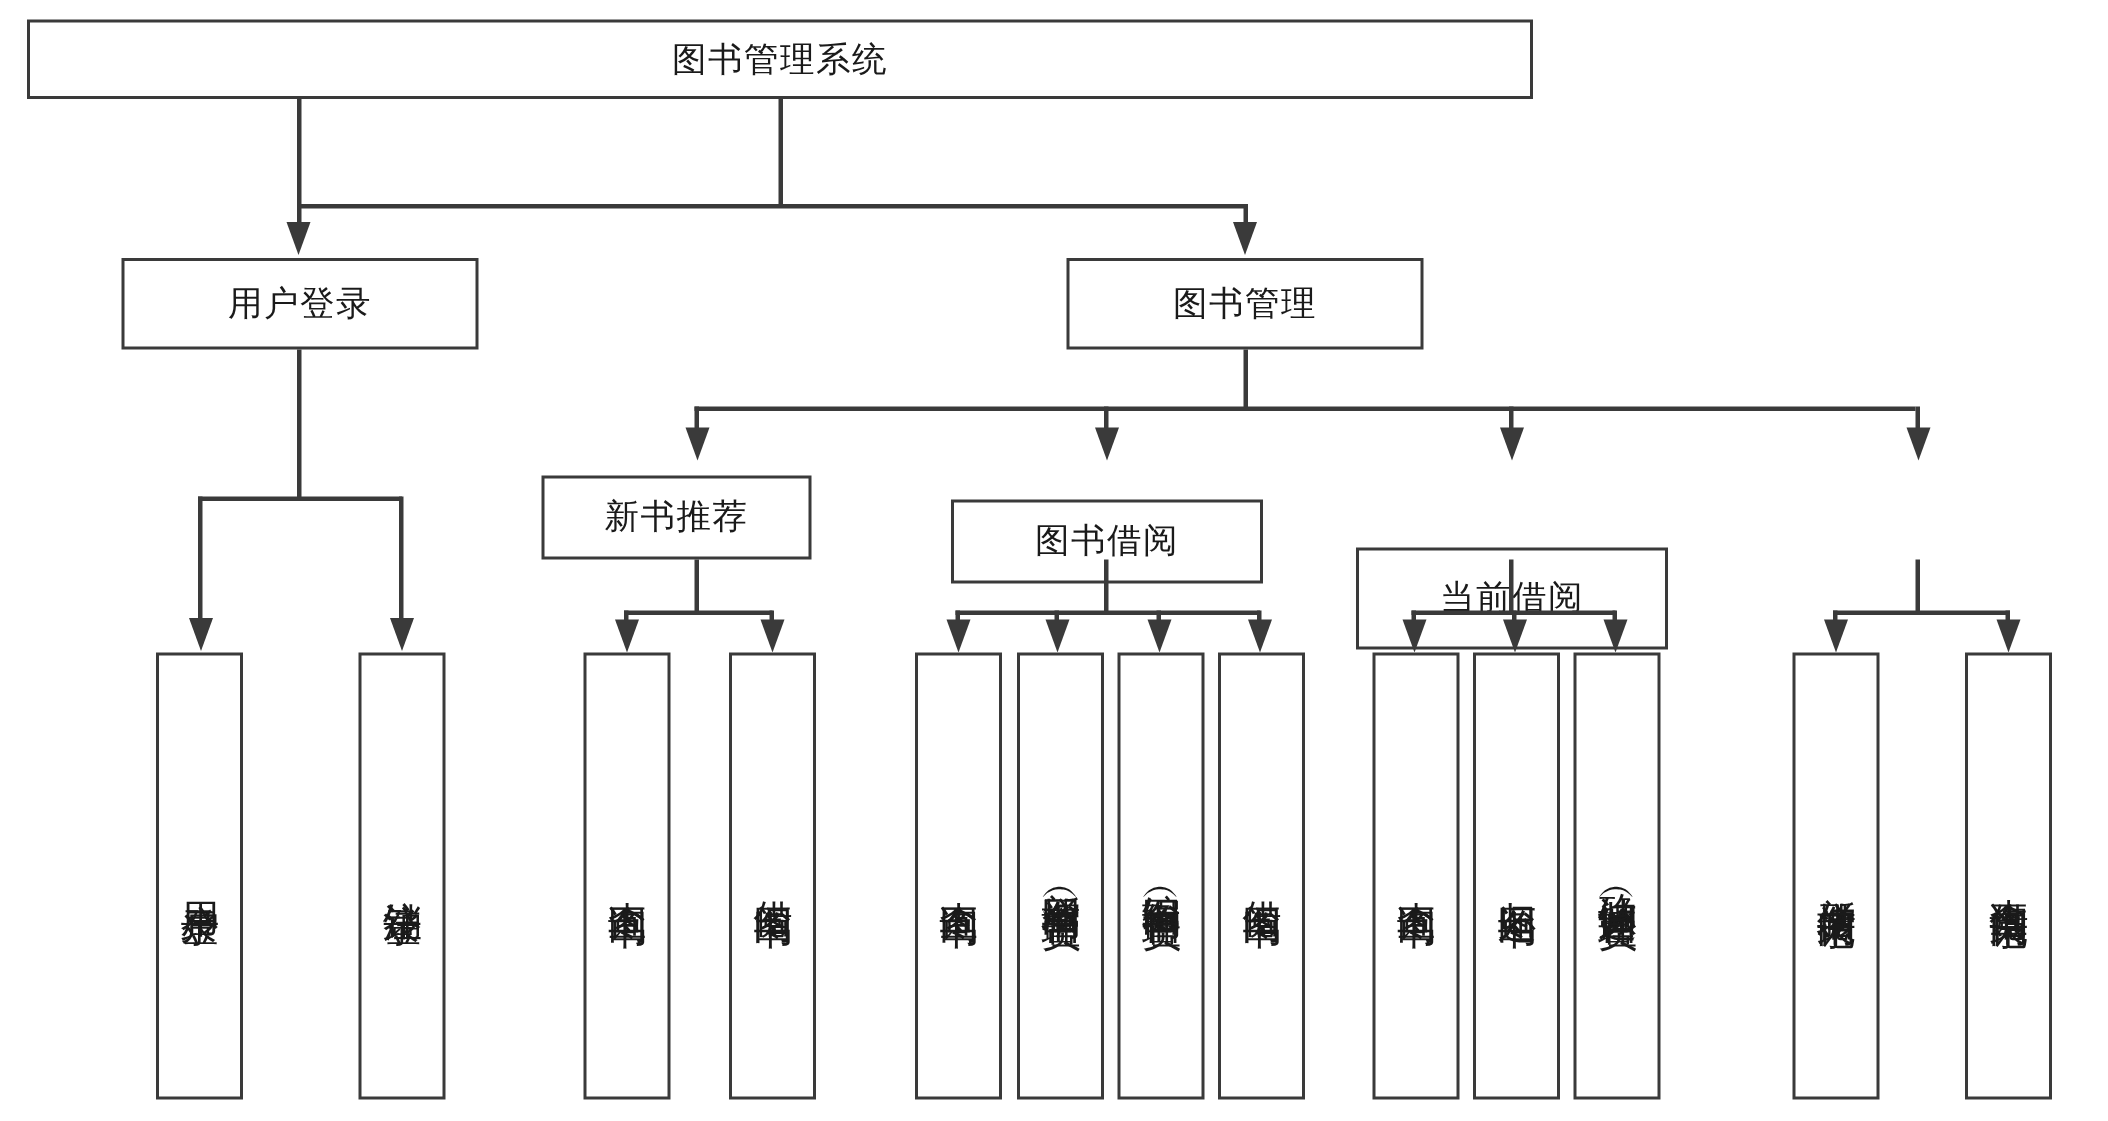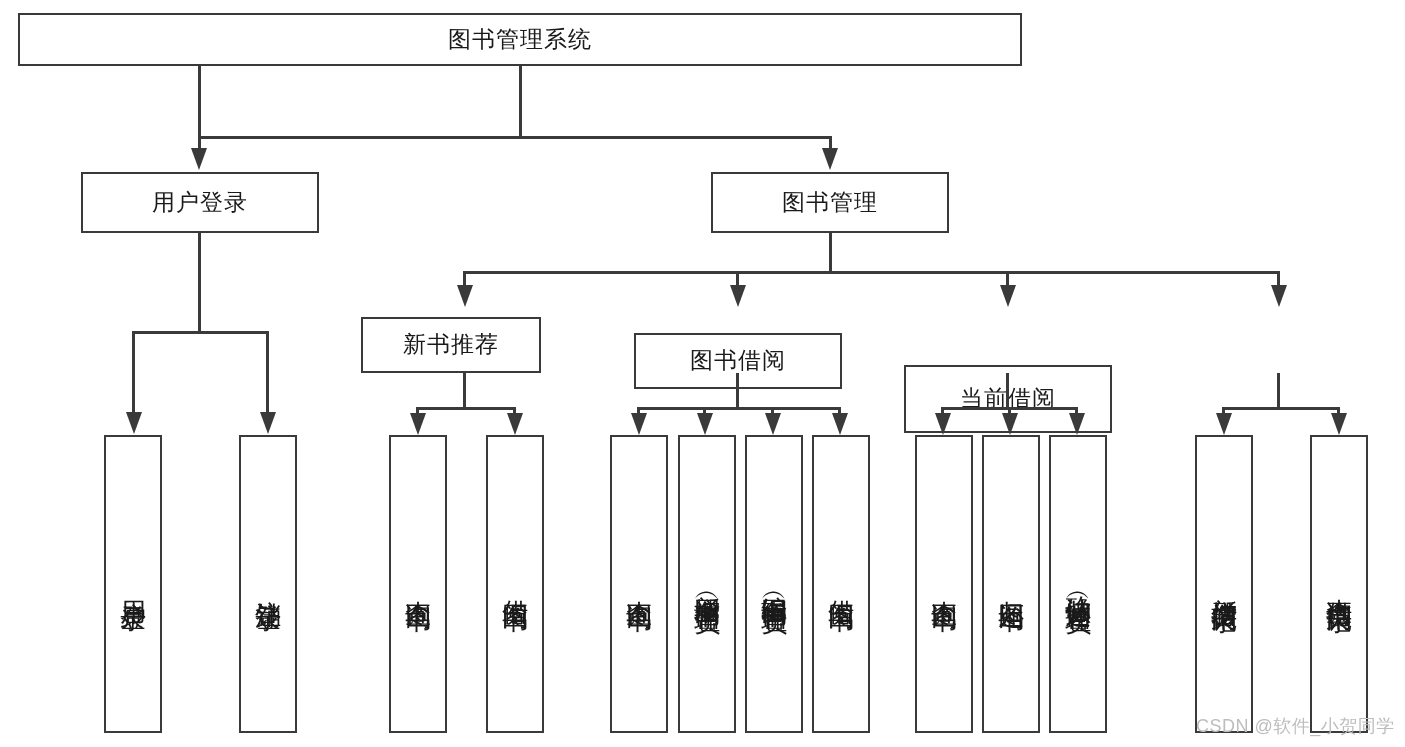--- a/index.html
+++ b/index.html
@@ -209,15 +209,14 @@
     <span class="label">确认归还（管理员）</span>
   </div>
 
   <div class="node leaf" style="left:1195px; top:435px; width:58px; height:298px;">
     <span class="label">新增借阅记录</span>
   </div>
   <div class="node leaf" style="left:1310px; top:435px; width:58px; height:298px;">
     <span class="label">查询借阅记录</span>
   </div>
 
-  <div id="watermark" style="left:1196px; top:714px;">CSDN @软件_小贺同学</div>
 
 </div>
 
 </body></html>

